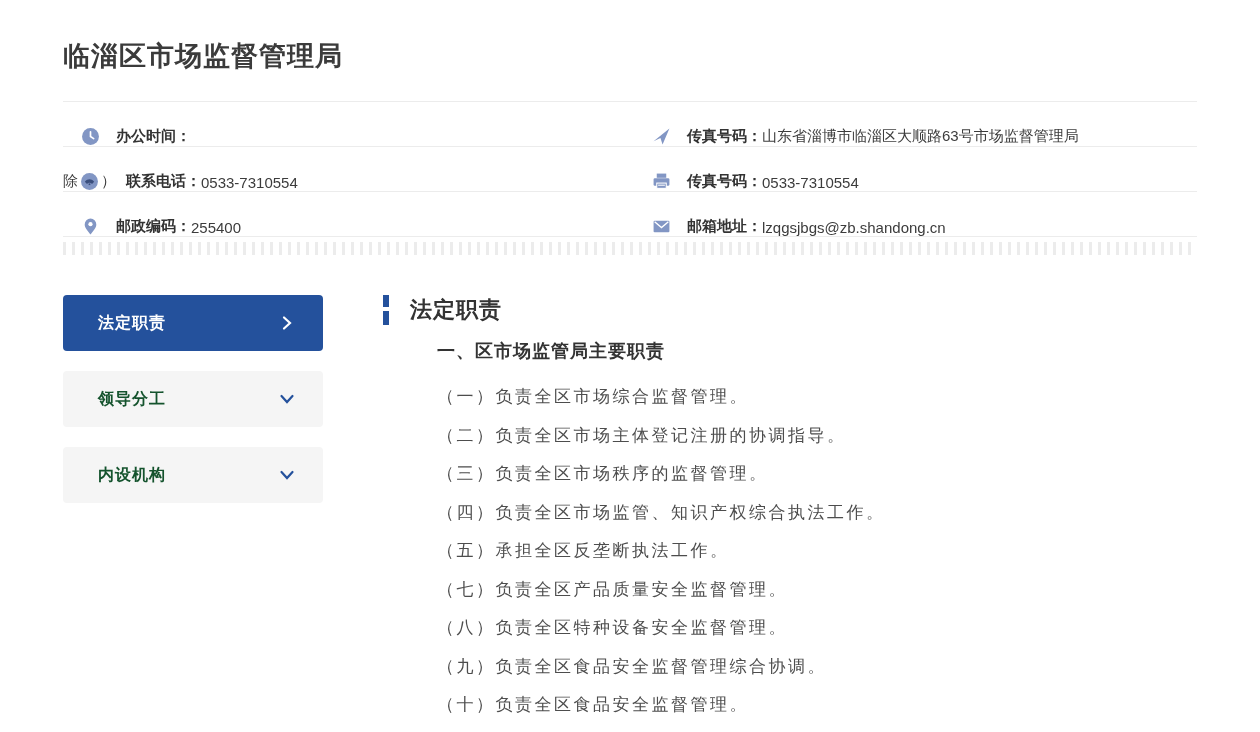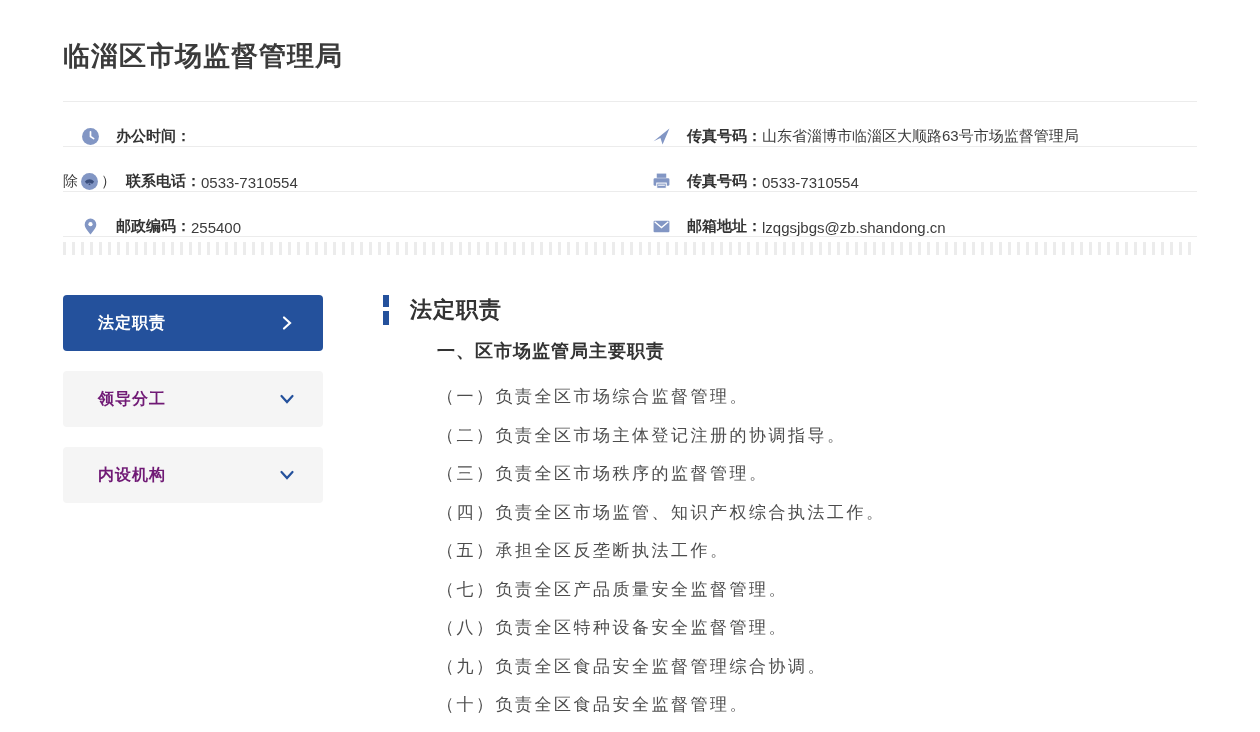--- a/index.html
+++ b/index.html
@@ -29,21 +29,21 @@
     background:repeating-linear-gradient(90deg,#ececec 0 3px,#ffffff 3px 9px); }
 
   
   .layout { display:flex; margin-top:40px; }
 
   
   .sidebar { width:260px; flex:0 0 260px; }
   .side-item { height:56px; margin-bottom:20px; border-radius:4px; background:#f5f5f5;
     display:flex; align-items:center; justify-content:space-between;
     padding:0 28px 0 35px; cursor:pointer; }
-  .side-item .lbl { font-size:16px; font-weight:bold; color:#701a75; letter-spacing:1px; }
+  .side-item .lbl { font-size:16px; font-weight:bold; color:#14532d; letter-spacing:1px; }
   .side-item.active { background:#24519c; }
   .side-item.active .lbl { color:#fff; }
   .chev { width:16px; height:16px; }
 
   
   .main { margin-left:60px; flex:1; }
   .head-row { display:flex; align-items:center; }
   .accent { width:6px; height:30px; margin-right:21px; display:flex; flex-direction:column; }
   .accent .seg1 { height:12px; background:#24519c; }
   .accent .gap  { height:4px; background:#fff; }

